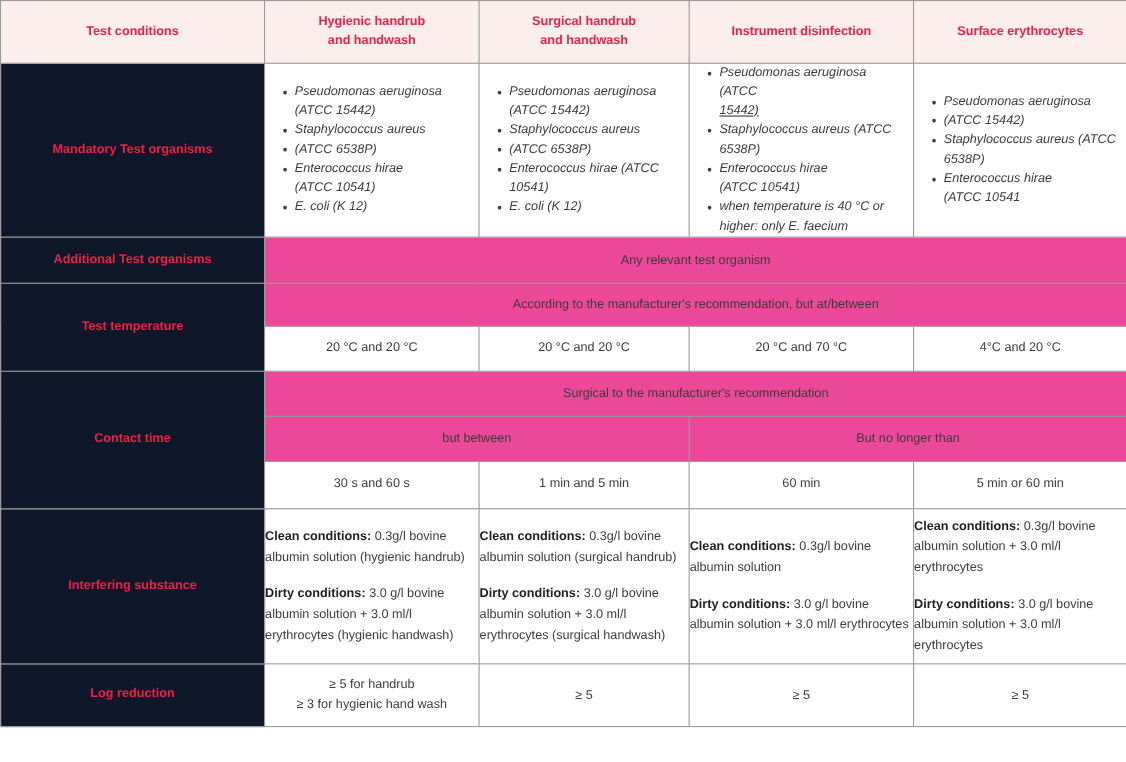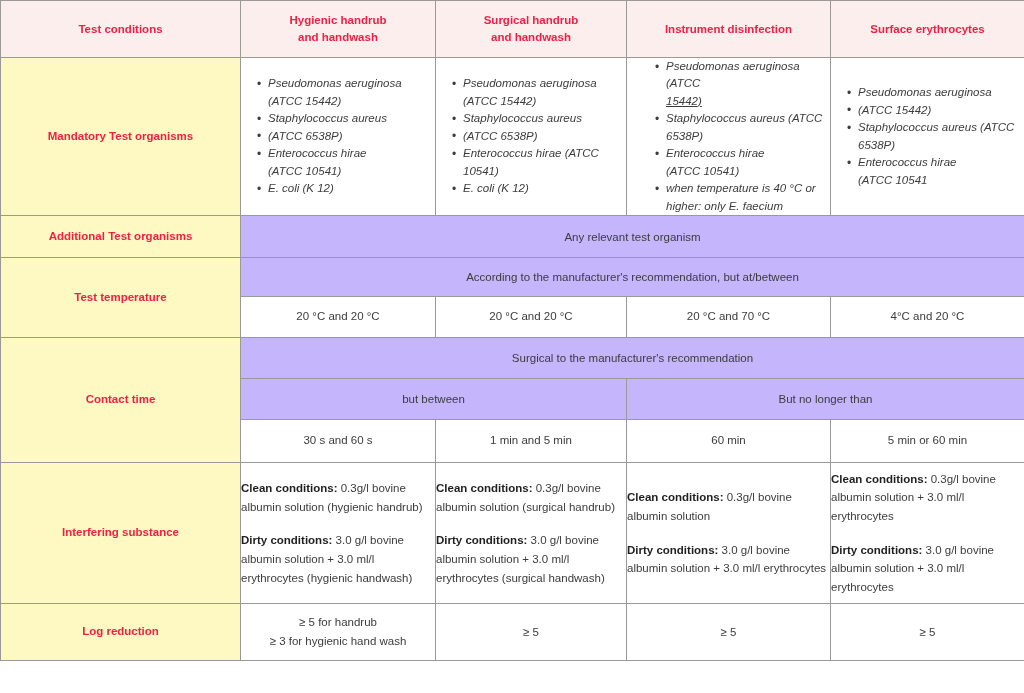--- a/index.html
+++ b/index.html
@@ -28,21 +28,21 @@
   }
 
   table.spec td {
     border: 1px solid #9b9898;
     vertical-align: middle;
     padding: 0;
   }
 
   
   .lbl {
-    background: #fef9c3;
+    background: #0f172a;
     color: #ef1f45;
     font-weight: bold;
     font-size: 11.5px;
     text-align: center;
     padding: 6px 8px;
     line-height: 1.35;
     border-color: #d7bfbf;
     border-right-color: #9b9898;
   }
 
@@ -92,39 +92,39 @@
     position: absolute;
     left: 0;
     top: -0.5px;
     font-style: normal;
     font-size: 12px;
     color: #3c3c3c;
   }
   .orgbox {
     padding: 9px 10px 9px 4px;
   }
-  .orgbox.tight { padding-left: 12px; padding-right: 6px; }
+  .orgbox.tight { padding-left: 0; padding-right: 6px; }
 
   
   .isub {
     padding: 12px 13px;
     font-size: 11.5px;
     line-height: 1.62;
     color: #3c3c3c;
   }
   .isub p { margin: 0; }
   .isub p + p { margin-top: 15px; }
   .isub b { font-weight: bold; color: #1f1f1f; }
 
   
   .wide {
     text-align: center;
     font-size: 11.5px;
     padding: 11px 10px;
-    background: #c4b5fd;
+    background: #ec4899;
     color: #3c3c3c;
   }
 
   
   .logr {
     text-align: center;
     font-size: 11.5px;
     line-height: 1.65;
     padding: 10px;
     background: #ffffff;

